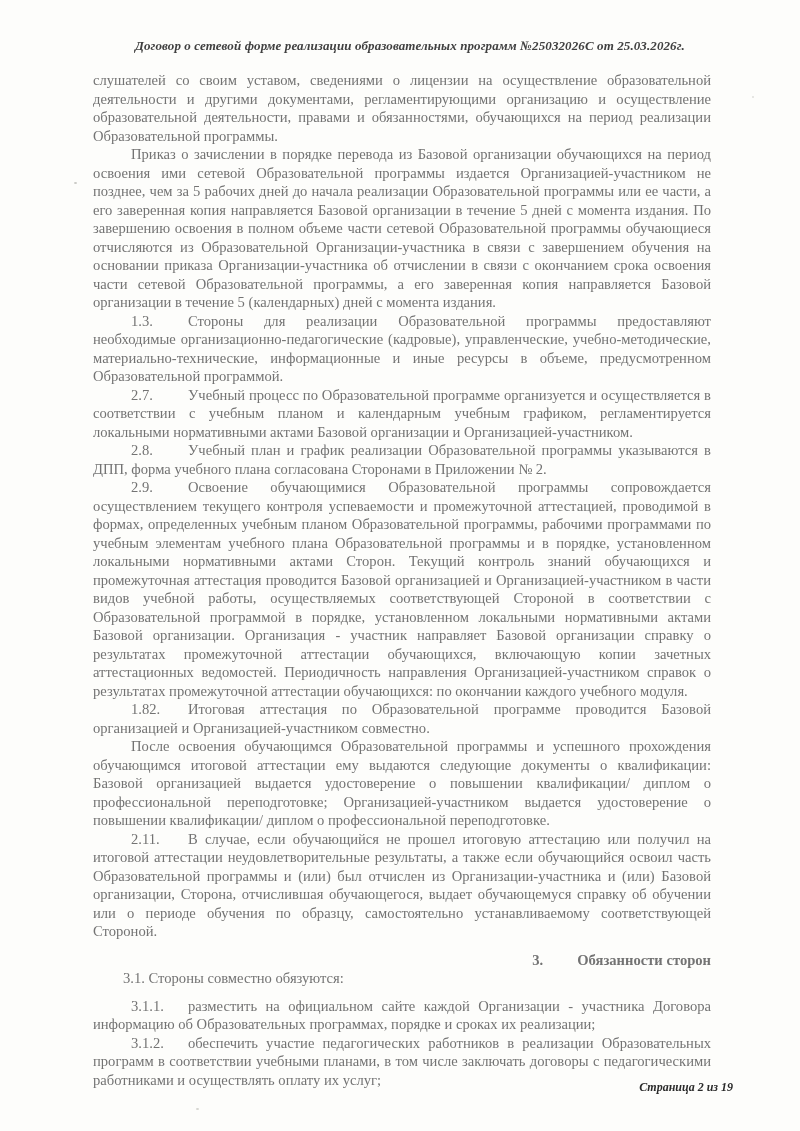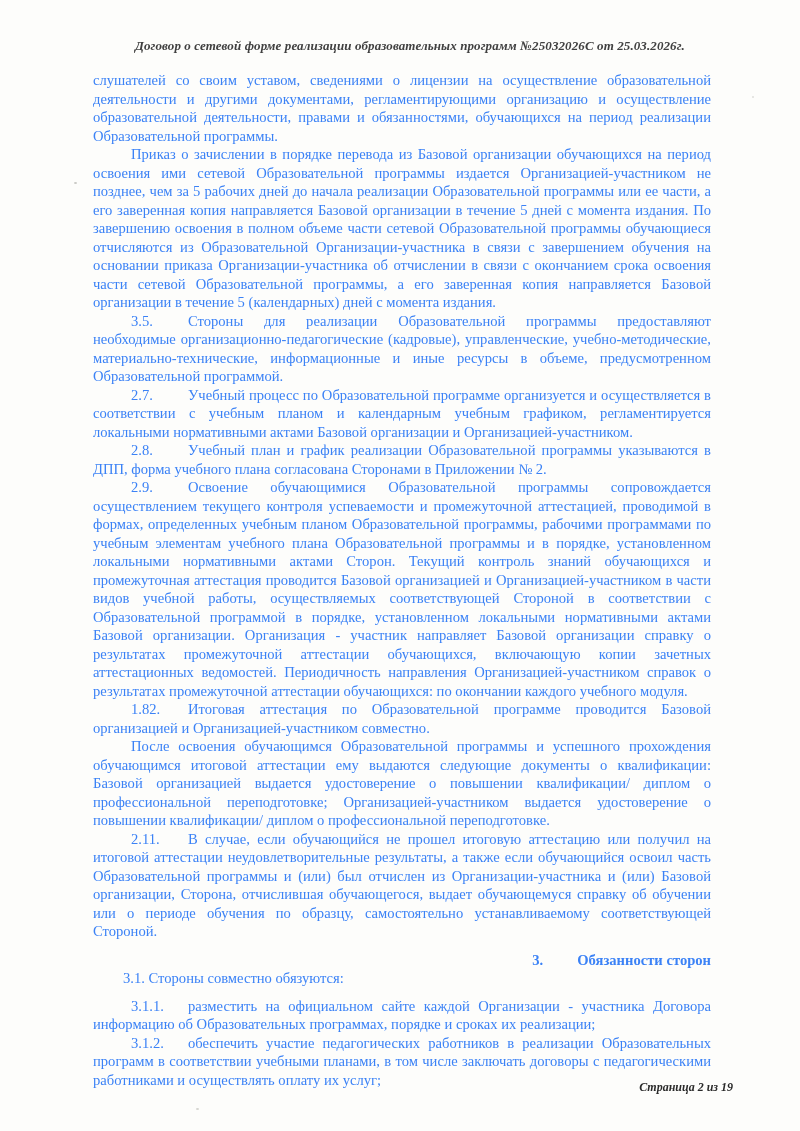--- a/index.html
+++ b/index.html
@@ -26,21 +26,21 @@
     color: #404040;
     margin-left: 40px;
   }
   .content {
     position: absolute;
     left: 93px; top: 71px;
     width: 618px;
     font-size: 14.6px;
     line-height: 18.5px;
     text-align: justify;
-    color: #3b82f6;
+    color: #737373;
   }
   .blk { margin: 0; text-indent: 38px; }
   .blk.noindent { text-indent: 0; }
   .blk.sm-indent { text-indent: 30px; }
   .blk.gap-top { margin-top: 9px; }
   .pnum {
     display: inline-block;
     width: 57px;
     text-indent: 0;
   }
@@ -82,21 +82,21 @@
 
   <div class="content">
 
   <p class="blk noindent">
         <span>слушателей со своим уставом, сведениями о лицензии на осуществление образовательной деятельности и другими документами, регламентирующими организацию и осуществление образовательной деятельности, правами и обязанностями, обучающихся на период реализации Образовательной программы.</span>
       </p>
       <p class="blk">
         <span>Приказ о зачислении в порядке перевода из Базовой организации обучающихся на период освоения ими сетевой Образовательной программы издается Организацией-участником не позднее, чем за 5 рабочих дней до начала реализации Образовательной программы или ее части, а его заверенная копия направляется Базовой организации в течение 5 дней с момента издания. По завершению освоения в полном объеме части сетевой Образовательной программы обучающиеся отчисляются из Образовательной Организации-участника в связи с завершением обучения на основании приказа Организации-участника об отчислении в связи с окончанием срока освоения части сетевой Образовательной программы, а его заверенная копия направляется Базовой организации в течение 5 (календарных) дней с момента издания.</span>
       </p>
       <p class="blk">
-        <span class="pnum">3.5.</span><span>Стороны для реализации Образовательной программы предоставляют необходимые организационно-педагогические (кадровые), управленческие, учебно-методические, материально-технические, информационные и иные ресурсы в объеме, предусмотренном Образовательной программой.</span>
+        <span class="pnum">1.3.</span><span>Стороны для реализации Образовательной программы предоставляют необходимые организационно-педагогические (кадровые), управленческие, учебно-методические, материально-технические, информационные и иные ресурсы в объеме, предусмотренном Образовательной программой.</span>
       </p>
       <p class="blk">
         <span class="pnum">2.7.</span><span>Учебный процесс по Образовательной программе организуется и осуществляется в соответствии с учебным планом и календарным учебным графиком, регламентируется локальными нормативными актами Базовой организации и Организацией-участником.</span>
       </p>
       <p class="blk">
         <span class="pnum">2.8.</span><span>Учебный план и график реализации Образовательной программы указываются в ДПП, форма учебного плана согласована Сторонами в Приложении № 2.</span>
       </p>
       <p class="blk">
         <span class="pnum">2.9.</span><span>Освоение обучающимися Образовательной программы сопровождается осуществлением текущего контроля успеваемости и промежуточной аттестацией, проводимой в формах, определенных учебным планом Образовательной программы, рабочими программами по учебным элементам учебного плана Образовательной программы и в порядке, установленном локальными нормативными актами Сторон. Текущий контроль знаний обучающихся и промежуточная аттестация проводится Базовой организацией и Организацией-участником в части видов учебной работы, осуществляемых соответствующей Стороной в соответствии с Образовательной программой в порядке, установленном локальными нормативными актами Базовой организации. Организация - участник направляет Базовой организации справку о результатах промежуточной аттестации обучающихся, включающую копии зачетных аттестационных ведомостей. Периодичность направления Организацией-участником справок о результатах промежуточной аттестации обучающихся: по окончании каждого учебного модуля.</span>
       </p>

